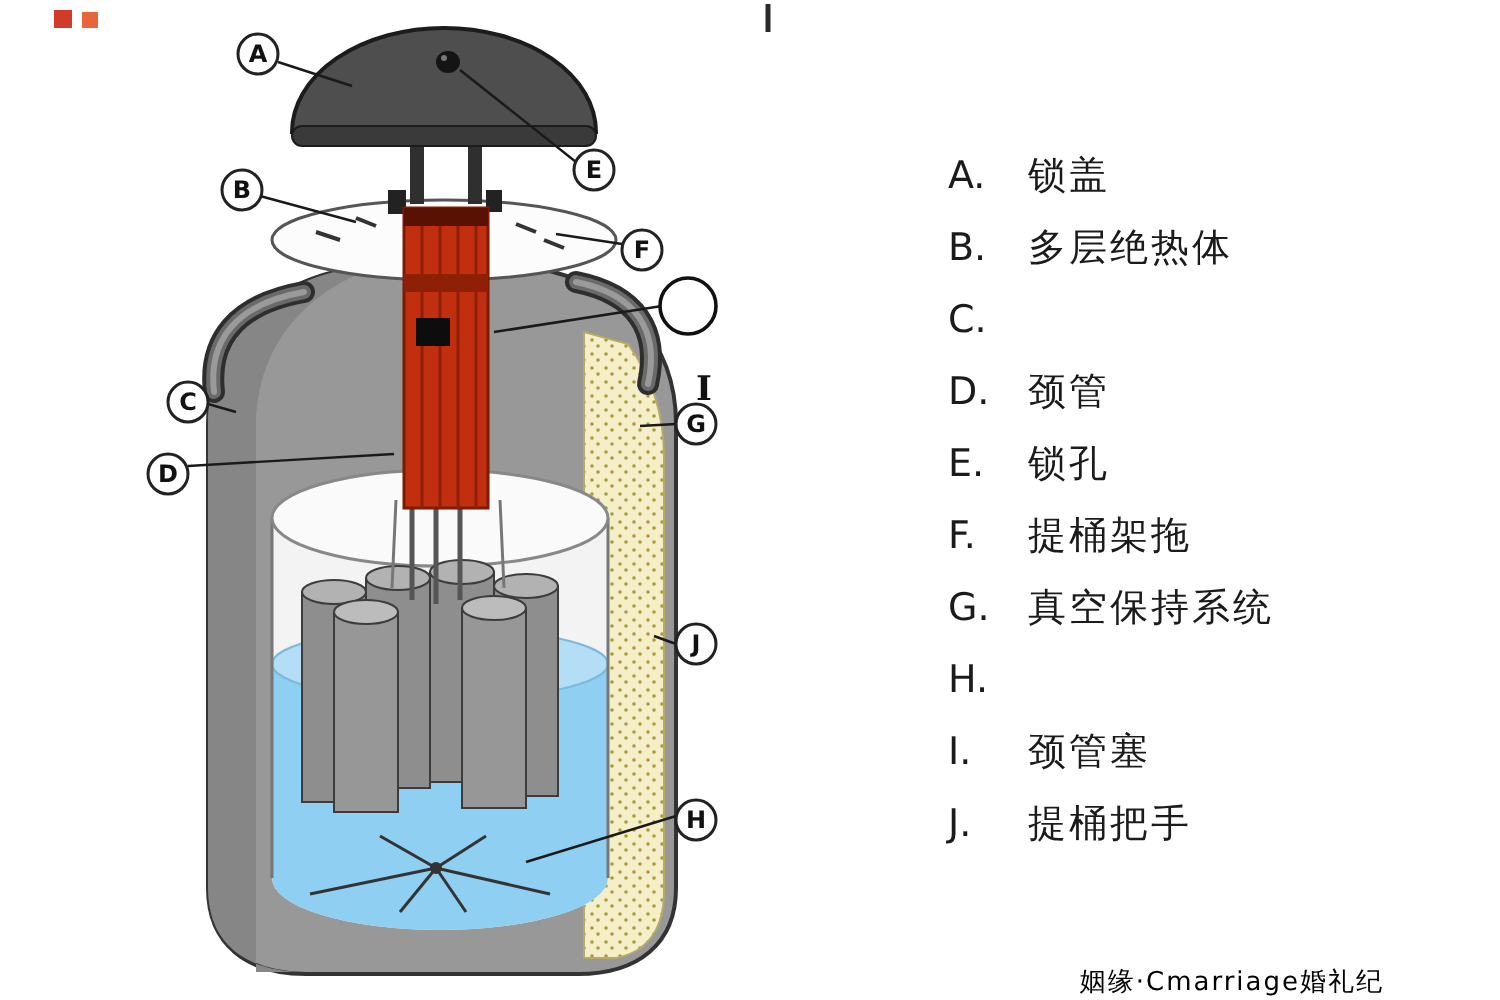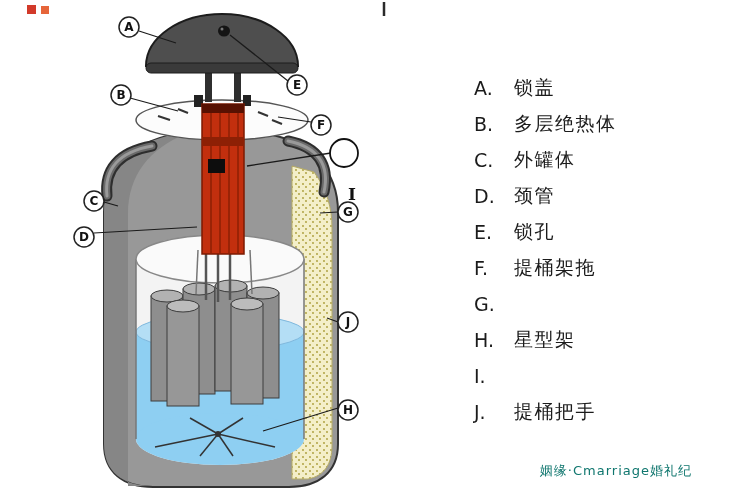--- a/index.html
+++ b/index.html
@@ -6,21 +6,21 @@
   .page{
     position:relative;width:750px;height:500px;background:#ffffff;overflow:hidden;
     font-family:"DejaVu Sans","Liberation Sans",sans-serif;
   }
   .diagram-wrap{position:absolute;left:0;top:0;width:440px;height:500px;}
   .legend{position:absolute;left:474px;top:70px;}
   .legend-row{display:flex;align-items:center;height:36px;font-size:19px;color:#1b1b1b;}
   .legend-key{width:40px;flex:0 0 40px;}
   .legend-label{letter-spacing:1.5px;text-align:center;}
   .watermark{
-    position:absolute;right:58px;bottom:20px;font-size:13px;color:#0f766e;letter-spacing:1px;
+    position:absolute;right:58px;bottom:0;font-size:13px;color:#000000;letter-spacing:1px;
   }
   svg text.callout-letter{font-family:"DejaVu Sans","Liberation Sans",sans-serif;font-weight:bold;font-size:12px;fill:#111;}
   svg text.callout-letter-plain{font-family:"DejaVu Serif","Liberation Serif",serif;font-weight:bold;font-size:17px;fill:#111;}
 </style>
 </head>
 <body>
 
 <div class="page">
 
   <div class="diagram-wrap">
@@ -208,43 +208,43 @@
     <div class="legend-row">
       <span class="legend-key">A.</span>
       <span class="legend-label">锁盖</span>
     </div>
     <div class="legend-row">
       <span class="legend-key">B.</span>
       <span class="legend-label">多层绝热体</span>
     </div>
     <div class="legend-row">
       <span class="legend-key">C.</span>
-      <span class="legend-label">外罐体</span>
     </div>
     <div class="legend-row">
       <span class="legend-key">D.</span>
       <span class="legend-label">颈管</span>
     </div>
     <div class="legend-row">
       <span class="legend-key">E.</span>
       <span class="legend-label">锁孔</span>
     </div>
     <div class="legend-row">
       <span class="legend-key">F.</span>
       <span class="legend-label">提桶架拖</span>
     </div>
     <div class="legend-row">
       <span class="legend-key">G.</span>
+      <span class="legend-label">真空保持系统</span>
     </div>
     <div class="legend-row">
       <span class="legend-key">H.</span>
-      <span class="legend-label">星型架</span>
     </div>
     <div class="legend-row">
       <span class="legend-key">I.</span>
+      <span class="legend-label">颈管塞</span>
     </div>
     <div class="legend-row">
       <span class="legend-key">J.</span>
       <span class="legend-label">提桶把手</span>
     </div>
   </div>
 
   <div class="watermark">姻缘·Cmarriage婚礼纪</div>
 
 </div>

